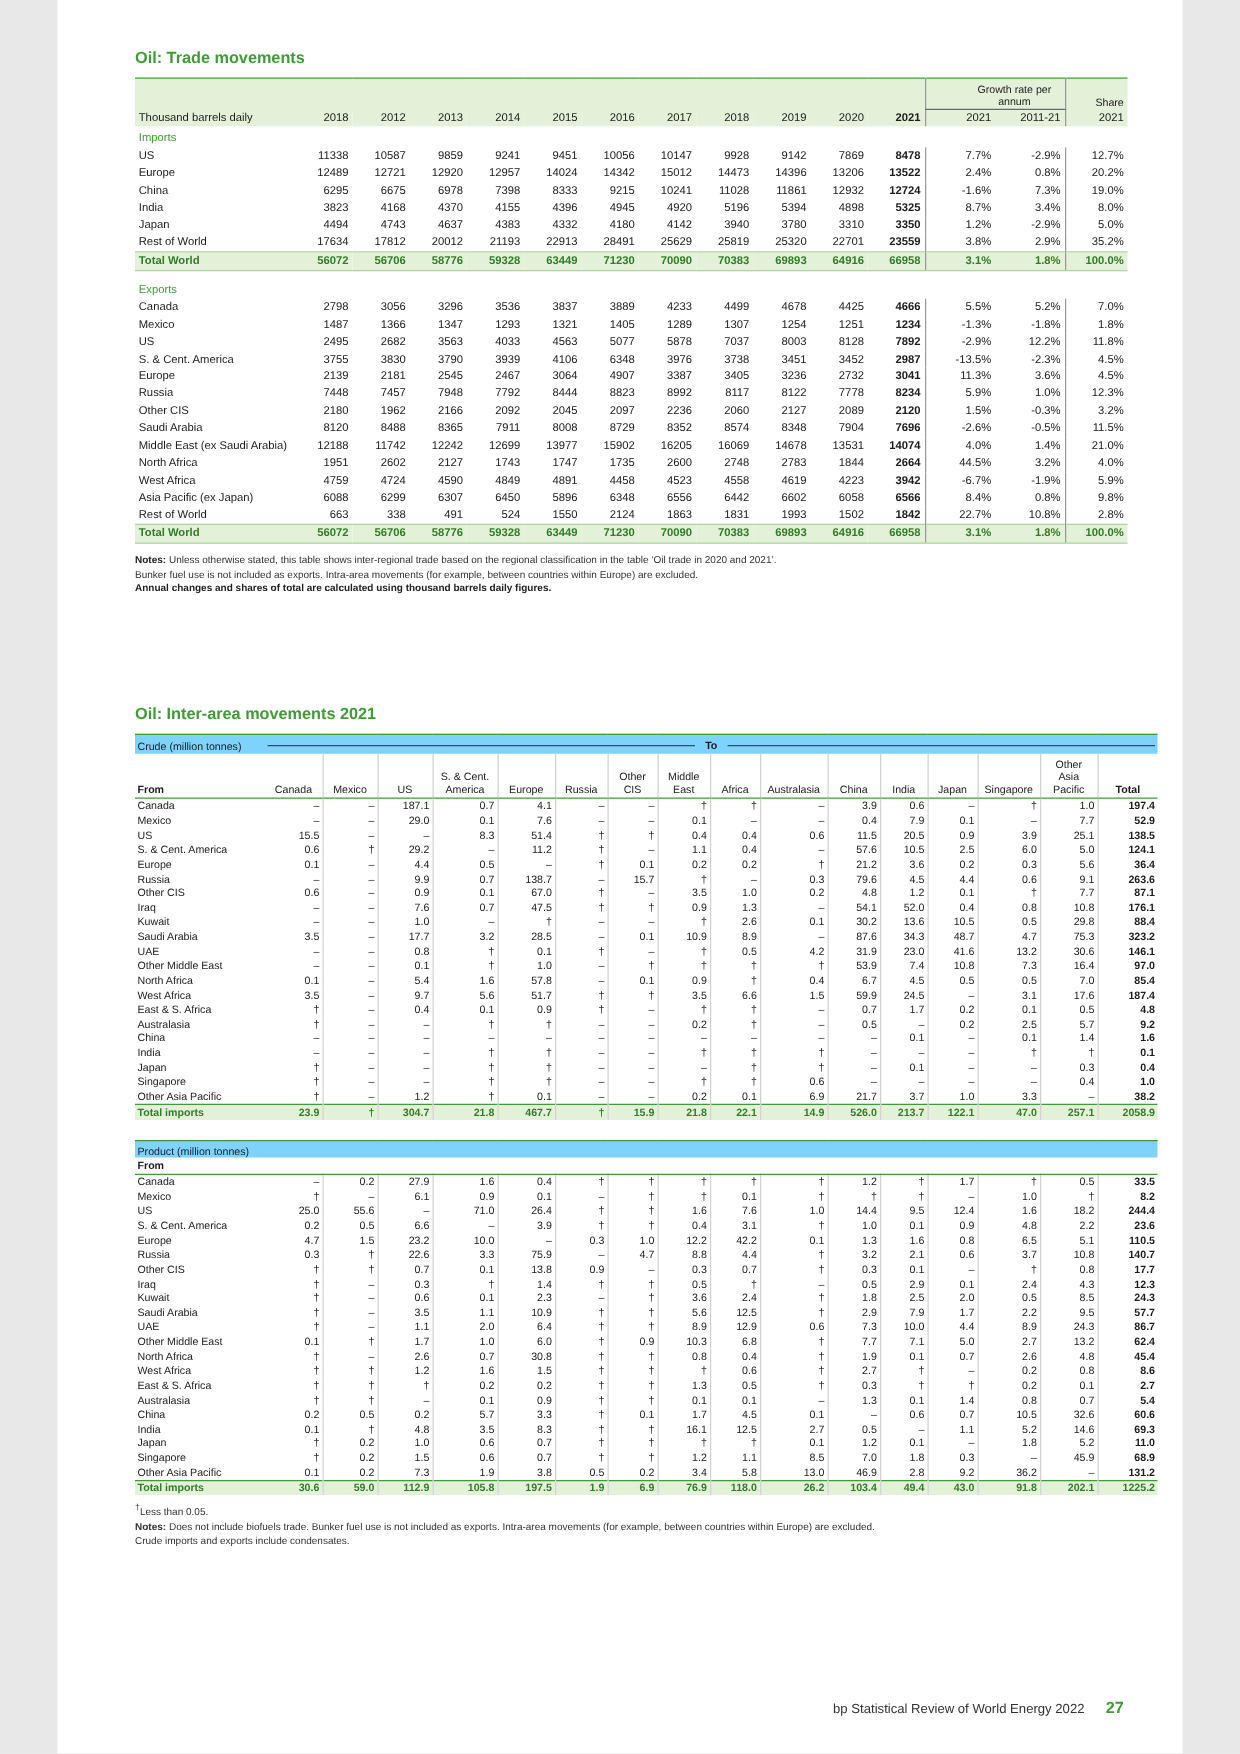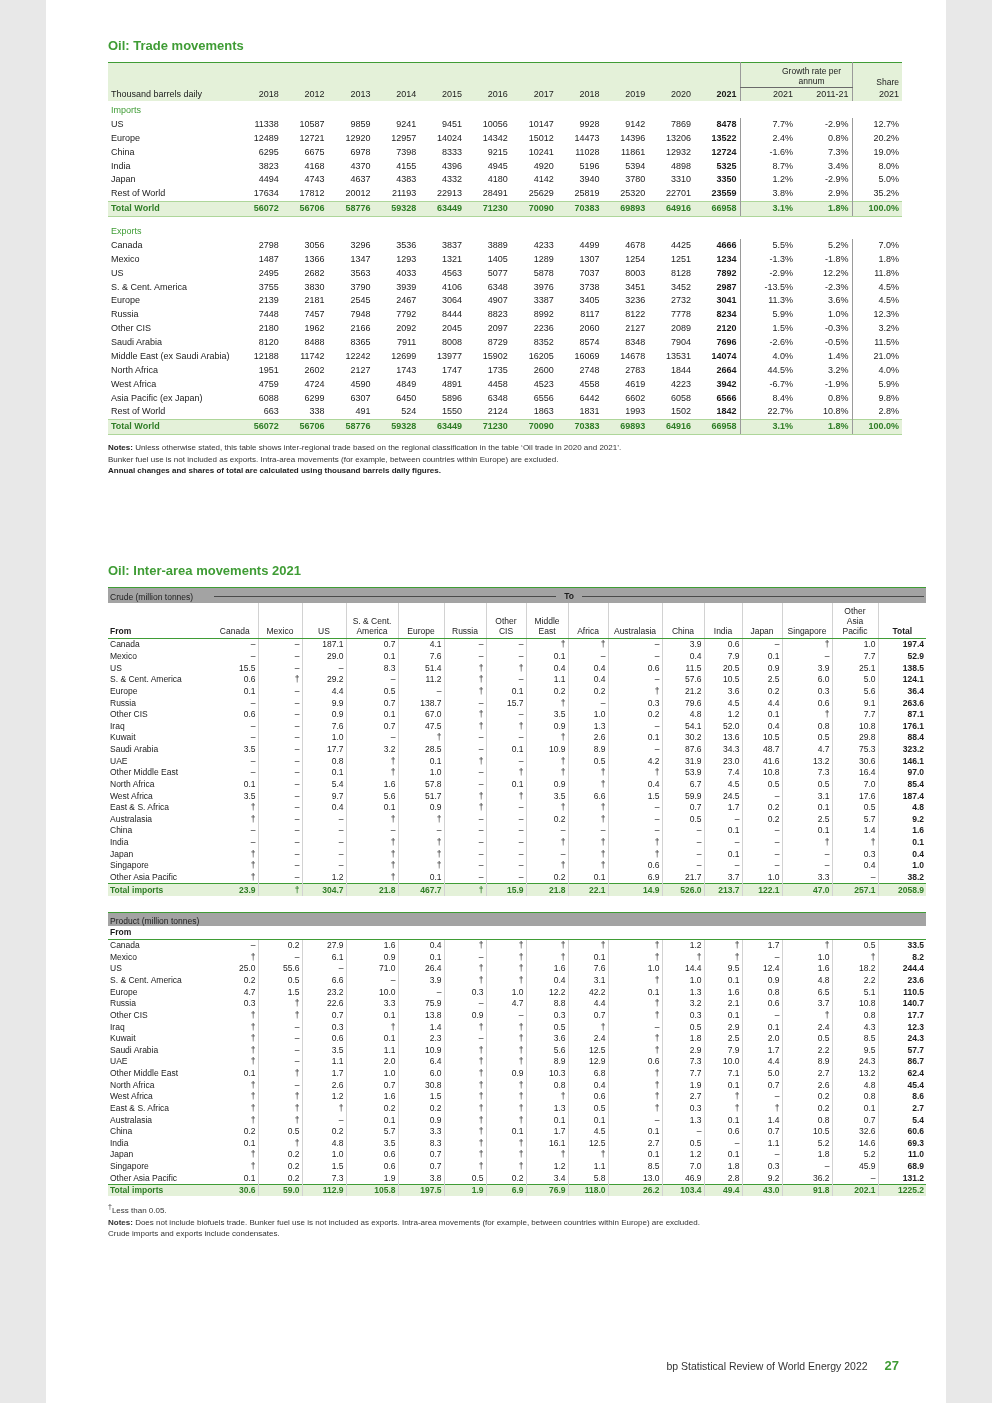--- a/index.html
+++ b/index.html
@@ -34,21 +34,21 @@
                     border-top:1px solid #aed69a; border-bottom:1px solid #aed69a; }
 
   .notes { font-size:8px; color:#333; margin-top:7px; line-height:1.45; }
   .notes strong { color:#222; }
 
   
   .ia-section { margin-top:86px; }
   table.ia { width:100%; table-layout:fixed; border-collapse:collapse; font-size:8.5px; }
   .ia col.col-lbl { width:104px; }
   .ia th, .ia td { padding:0.5px 2px; vertical-align:bottom; }
-  .ia thead .r1 th { background:#a3a3a3; border-top:1px solid #3f9c35; }
+  .ia thead .r1 th { background:#7dd3fc; border-top:1px solid #3f9c35; }
   .ia th.unit { text-align:left; font-weight:normal; white-space:nowrap; padding-top:3px; }
   .ia .to-line { display:flex; align-items:center; margin:3px 0 1px; }
   .ia .to-line .l { flex:1; height:1px; background:#4a4a4a; }
   .ia .to-line .to { padding:0 8px; color:#1c1c1c; }
   .ia .r2 th { border-bottom:1px solid #3f9c35; font-weight:normal; padding-bottom:2px; }
   .ia th.colh { white-space:pre-line; line-height:1.18; padding-top:3px; }
   .ia th.from { text-align:left; font-weight:bold; }
   .ia th.c15 { font-weight:bold; }
   .ia td.lbl { text-align:left; white-space:nowrap; }
   .ia td.v { text-align:right; white-space:nowrap; }

